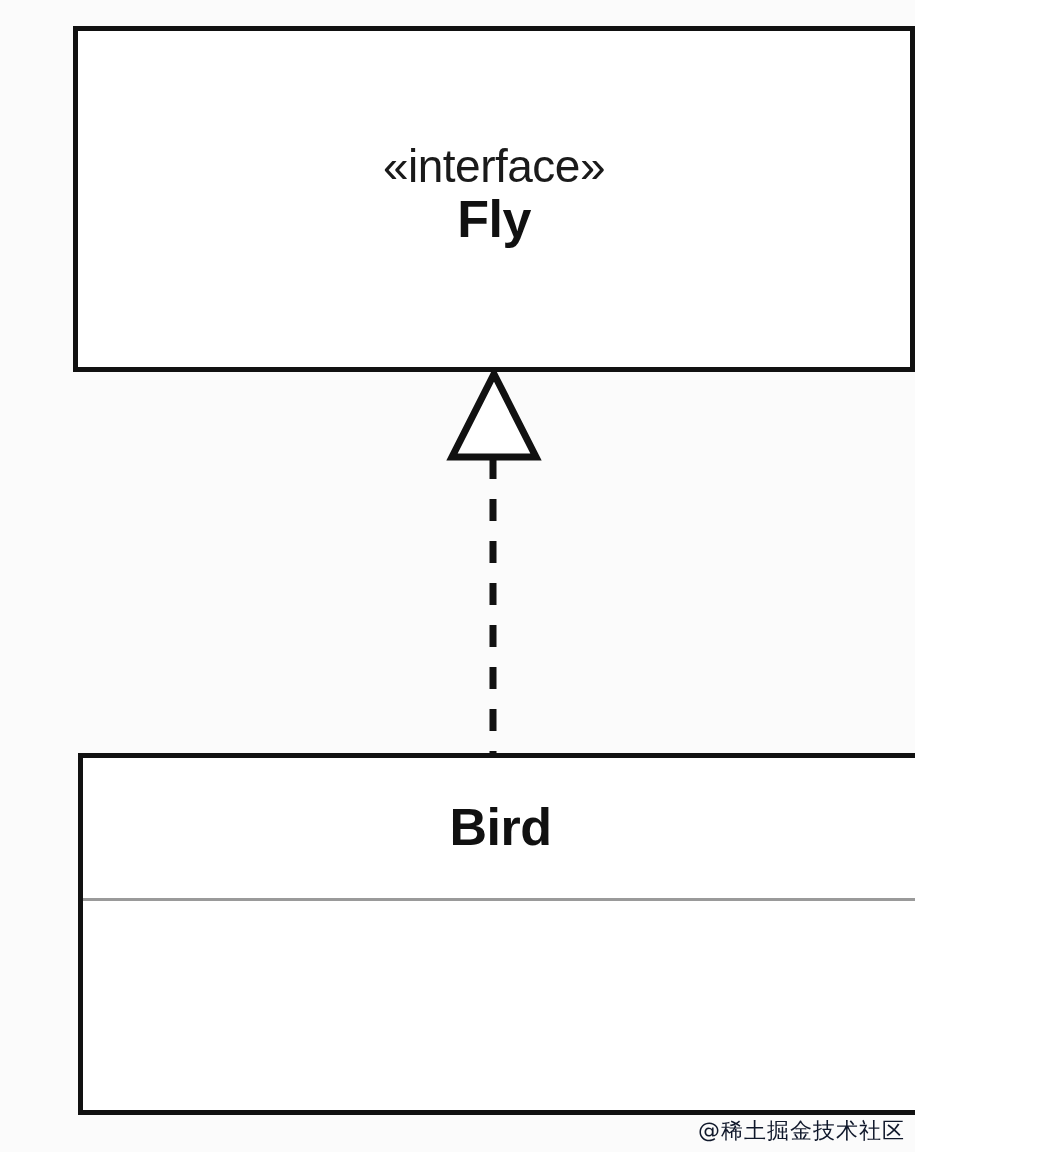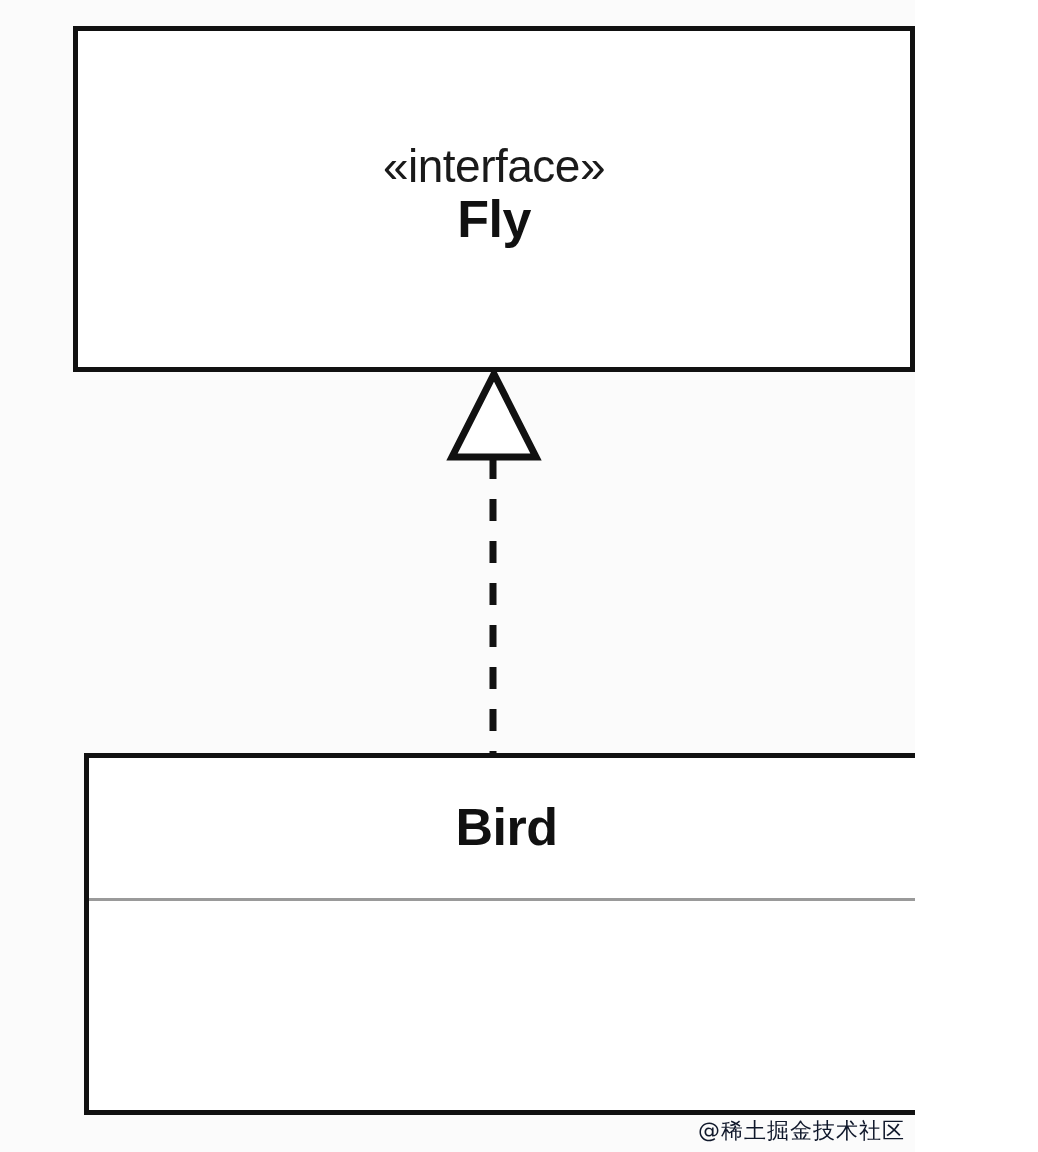--- a/index.html
+++ b/index.html
@@ -32,21 +32,21 @@
     background: #ffffff;
     border: 5px solid #111111;
   }
   #interface-box {
     left: 73px;
     top: 26px;
     width: 842px;
     height: 346px;
   }
   #class-box {
-    left: 84px;
+    left: 78px;
     top: 753px;
     width: 845px;
     height: 362px;
   }
 
   
   .compartment {
     box-sizing: border-box;
     width: 100%;
     display: flex;

